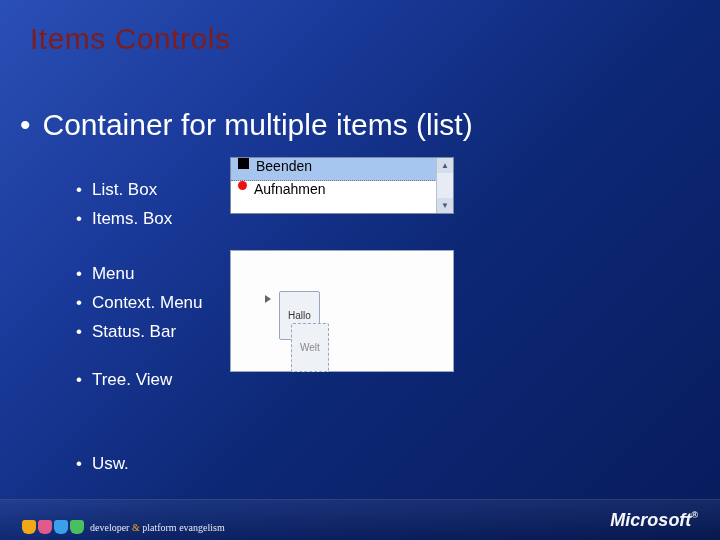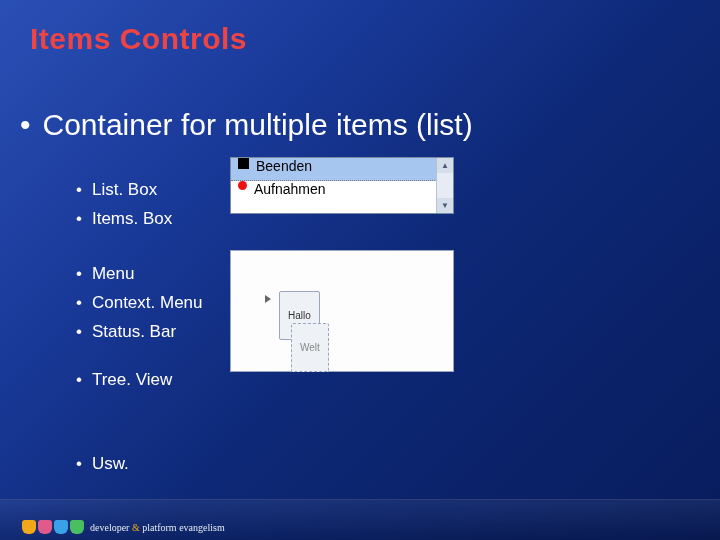--- a/index.html
+++ b/index.html
@@ -7,22 +7,22 @@
     width:720px;height:540px;
     background:linear-gradient(135deg,#2a4fb5 0%,#1a3a9a 28%,#0d2876 55%,#081c5c 100%);
     font-family:Verdana,Geneva,sans-serif;
     color:#fff;
     position:relative;
     overflow:hidden;
   }
   .title{
     position:absolute;left:30px;top:22px;
     font-family:"Trebuchet MS",Verdana,sans-serif;
-    font-weight:700;font-size:30px;letter-spacing:.5px;
-    color:#ef4444;
+    font-weight:400;font-size:30px;letter-spacing:.5px;
+    color:#7f1d1d;
   }
   .subtitle{
     position:absolute;left:20px;top:108px;
     font-size:30px;color:#fff;
   }
   .subtitle .bullet{color:#fff;margin-right:12px}
   .col{
     position:absolute;left:76px;
     font-size:17px;line-height:1.7;
   }
@@ -133,13 +133,16 @@
         <span class="heart h2"></span>
         <span class="heart h3"></span>
         <span class="heart h4"></span>
     </span>
     <span class="dev-txt">
       <span>developer</span>
       <span class="amp">&amp;</span>
       <span>platform evangelism</span>
     </span>
   </div>
+  <div class="ms-logo">
+    <span>Microsoft</span><sup>®</sup>
+  </div>
 </div>
 
 </body></html>

